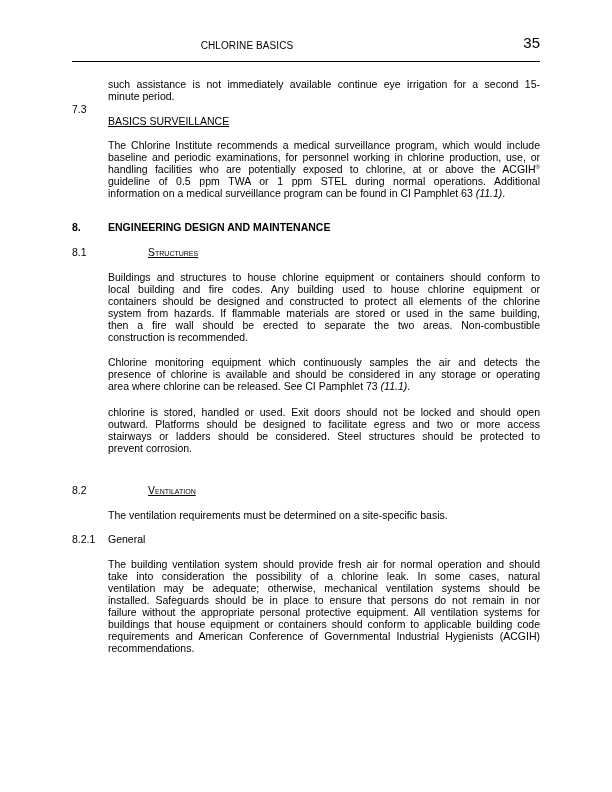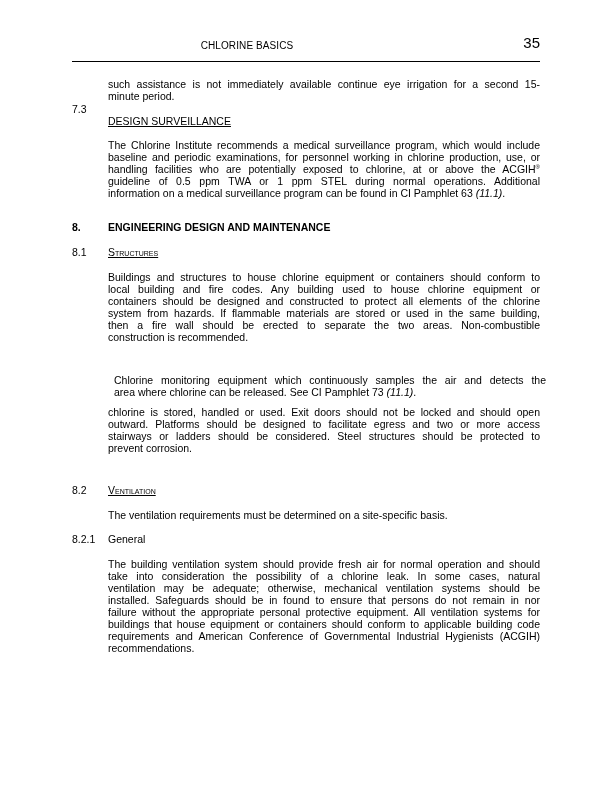--- a/index.html
+++ b/index.html
@@ -10,39 +10,39 @@
   .page-number { position: absolute; top: 34px; right: 72px; font-size: 15px; }
   .header-rule { position: absolute; top: 61px; left: 72px; width: 468px; height: 0;
                  border-top: 1.2px solid #000; }
   .block { position: absolute; left: 108px; width: 432px; font-size: 10.5px;
            line-height: 12px; text-align: justify; }
   .block .line { display: block; white-space: nowrap; text-align: justify; text-align-last: justify; height: 12px; }
   .block .line.last { text-align-last: left; }
   .num { position: absolute; left: 72px; font-size: 10.5px; line-height: 12px; }
   .heading { position: absolute; left: 108px; font-size: 10.5px; line-height: 12px; }
   .u { text-decoration: underline; }
-  .sc { font-variant: small-caps; text-decoration: underline; }
+  .sc { font-variant: small-caps; text-decoration: underline; margin-left: 40px; }
   .b { font-weight: bold; }
   i { font-style: italic; }
   sup { font-size: 6px; vertical-align: 4px; line-height: 0; }
 </style>
 </head>
 <body>
 
 <div class="header-title">CHLORINE BASICS</div>
 <div class="page-number">35</div>
 <div class="header-rule"></div>
 
 <div class="block" style="top:78px;">
   <span class="line">such assistance is not immediately available continue eye irrigation for a second 15-</span>
   <span class="line last">minute period.</span>
 </div>
 
 <div class="num" style="top:103px;">7.3</div>
-<div class="heading u" style="top:115px;">DESIGN SURVEILLANCE</div>
+<div class="heading u" style="top:115px;">BASICS SURVEILLANCE</div>
 <div class="block" style="top:139px;">
   <span class="line">The Chlorine Institute recommends a medical surveillance program, which would include</span>
   <span class="line">baseline and periodic examinations, for personnel working in chlorine production, use, or</span>
   <span class="line"><span>handling facilities who are potentially exposed to chlorine, at or above the ACGIH</span><sup>®</sup></span>
   <span class="line">guideline of 0.5 ppm TWA or 1 ppm STEL during normal operations.  Additional</span>
   <span class="line last"><span>information on a medical surveillance program can be found in CI Pamphlet 63 </span><i>(11.1)</i><span>.</span></span>
 </div>
 
 <div class="num b" style="top:221px;">8.</div>
 <div class="heading b" style="top:221px;">ENGINEERING DESIGN AND MAINTENANCE</div>
@@ -52,22 +52,23 @@
 
 <div class="block" style="top:271px;">
   <span class="line">Buildings and structures to house chlorine equipment or containers should conform to</span>
   <span class="line">local building and fire codes. Any building used to house chlorine equipment or</span>
   <span class="line">containers should be designed and constructed to protect all elements of the chlorine</span>
   <span class="line">system from hazards. If flammable materials are stored or used in the same building,</span>
   <span class="line">then a fire wall should be erected to separate the two areas. Non-combustible</span>
   <span class="line last">construction is recommended.</span>
 </div>
 
-<div class="block" style="top:374px;margin-left:6px;">
+<div class="block" style="top:356px;">
   <span class="line">Chlorine monitoring equipment which continuously samples the air and detects the</span>
+  <span class="line">presence of chlorine is available and should be considered in any storage or operating</span>
   <span class="line last"><span>area where chlorine can be released. See CI Pamphlet 73 </span><i>(11.1)</i><span>.</span></span>
 </div>
 
 <div class="block" style="top:406px;">
   <span class="line">chlorine is stored, handled or used. Exit doors should not be locked and should open</span>
   <span class="line">outward. Platforms should be designed to facilitate egress and two or more access</span>
   <span class="line">stairways or ladders should be considered. Steel structures should be protected to</span>
   <span class="line last">prevent corrosion.</span>
 </div>
 
@@ -76,18 +77,18 @@
 <div class="block" style="top:509px;">
   <span class="line last">The ventilation requirements must be determined on a site-specific basis.</span>
 </div>
 
 <div class="num" style="top:533px;">8.2.1</div>
 <div class="heading" style="top:533px;">General</div>
 <div class="block" style="top:558px;">
   <span class="line">The building ventilation system should provide fresh air for normal operation and should</span>
   <span class="line">take into consideration the possibility of a chlorine leak.  In some cases, natural</span>
   <span class="line">ventilation may be adequate; otherwise, mechanical ventilation systems should be</span>
-  <span class="line">installed.  Safeguards should be in found to ensure that persons do not remain in nor</span>
+  <span class="line">installed.  Safeguards should be in place to ensure that persons do not remain in nor</span>
   <span class="line">failure without the appropriate personal protective equipment.  All ventilation systems for</span>
   <span class="line">buildings that house equipment or containers should conform to applicable building code</span>
   <span class="line">requirements and American Conference of Governmental Industrial Hygienists (ACGIH)</span>
   <span class="line last">recommendations.</span>
 </div>
 
 </body></html>

